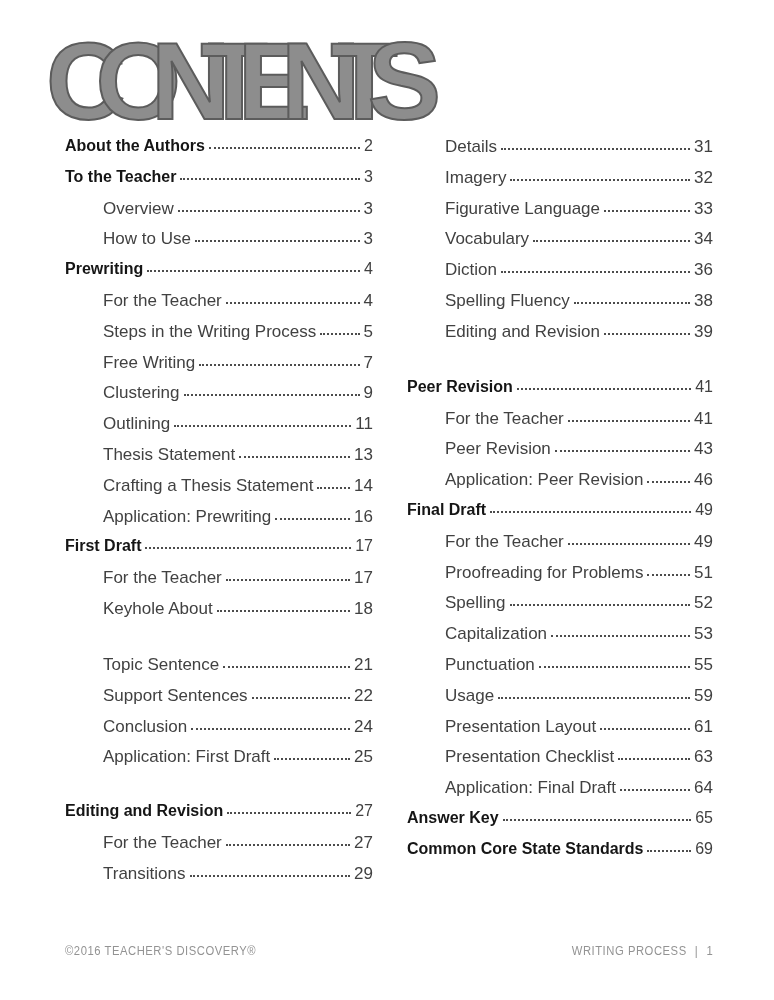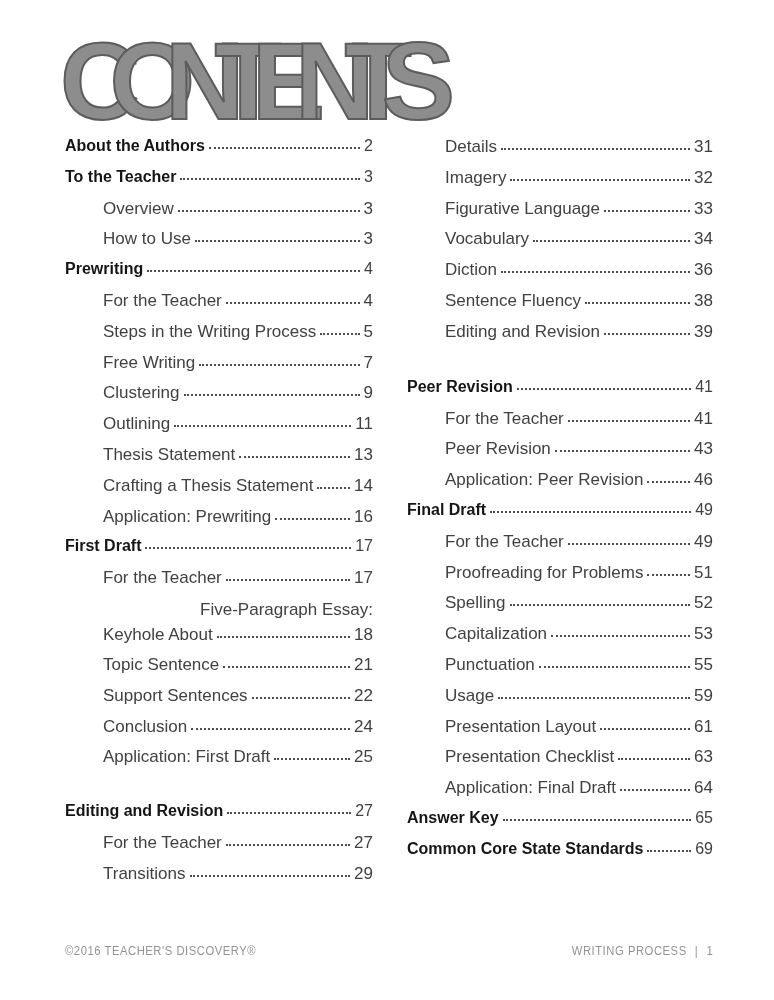--- a/index.html
+++ b/index.html
@@ -1,20 +1,20 @@
 <!DOCTYPE html>
 <html style="--entry-color: #414141; --entry-bold-color: #151515; --dots-color: #4c4c4c; --footer-color: #939393;"><head>
 <meta charset="utf-8">
 <style>
   html,body{margin:0;padding:0;background:#e8e8e8;}
   .page{
     position:relative;width:774px;height:1000px;background:#ffffff;
     font-family:"Liberation Sans",sans-serif;overflow:hidden;margin:0 auto;
   }
-  .title-wrap{position:absolute;left:59px;top:36px;}
+  .title-wrap{position:absolute;left:45px;top:36px;}
   .col{position:absolute;top:137px;}
   .col-left{left:65px;width:308px;}
   .col-right{left:407px;width:306px;}
   .toc-row{height:30.8px;font-size:17px;color:var(--entry-color,#414141);}
   .toc-row.bold{font-weight:bold;color:var(--entry-bold-color,#151515);font-size:16px;}
   .toc-row.indent{padding-left:38px;text-align:right;}
   .toc-row.gap-before{margin-top:24px;}
   .toc-row.two-line{height:56px;}
   .rowline{display:flex;align-items:baseline;}
   .line1{height:26px;line-height:22px;white-space:nowrap;}
@@ -145,21 +145,20 @@
         </div>
       </div>
       <div class="toc-row indent">
         <div class="rowline">
           <span class="entry-label">For the Teacher</span>
           <span class="leader"></span>
           <span class="page-num">17</span>
         </div>
       </div>
       <div class="toc-row indent two-line">
-        <div class="line1">Five-Paragraph Essay:</div>
         <div class="rowline">
           <span class="entry-label">Keyhole About</span>
           <span class="leader"></span>
           <span class="page-num">18</span>
         </div>
       </div>
       <div class="toc-row indent">
         <div class="rowline">
           <span class="entry-label">Topic Sentence</span>
           <span class="leader"></span>
@@ -240,21 +239,21 @@
       </div>
       <div class="toc-row indent">
         <div class="rowline">
           <span class="entry-label">Diction</span>
           <span class="leader"></span>
           <span class="page-num">36</span>
         </div>
       </div>
       <div class="toc-row indent">
         <div class="rowline">
-          <span class="entry-label">Sentence Fluency</span>
+          <span class="entry-label">Spelling Fluency</span>
           <span class="leader"></span>
           <span class="page-num">38</span>
         </div>
       </div>
       <div class="toc-row indent two-line">
         <div class="rowline">
           <span class="entry-label">Editing and Revision</span>
           <span class="leader"></span>
           <span class="page-num">39</span>
         </div>

